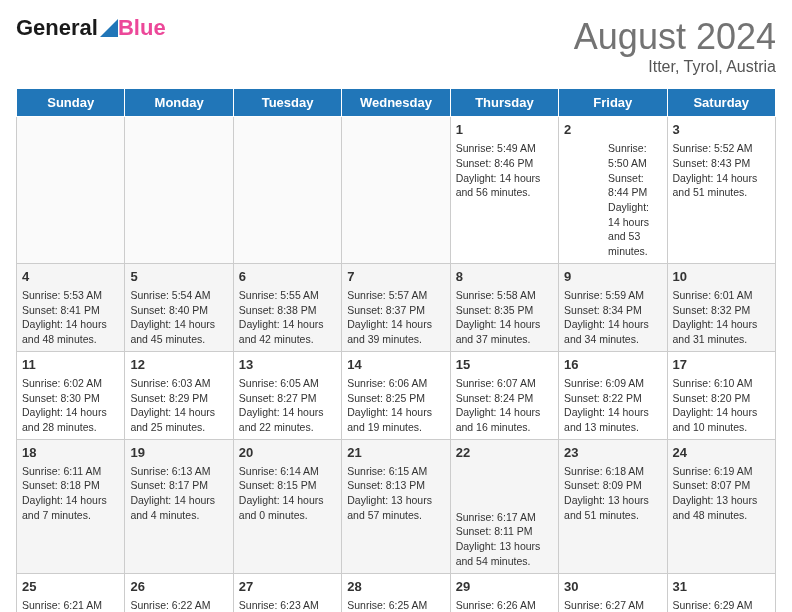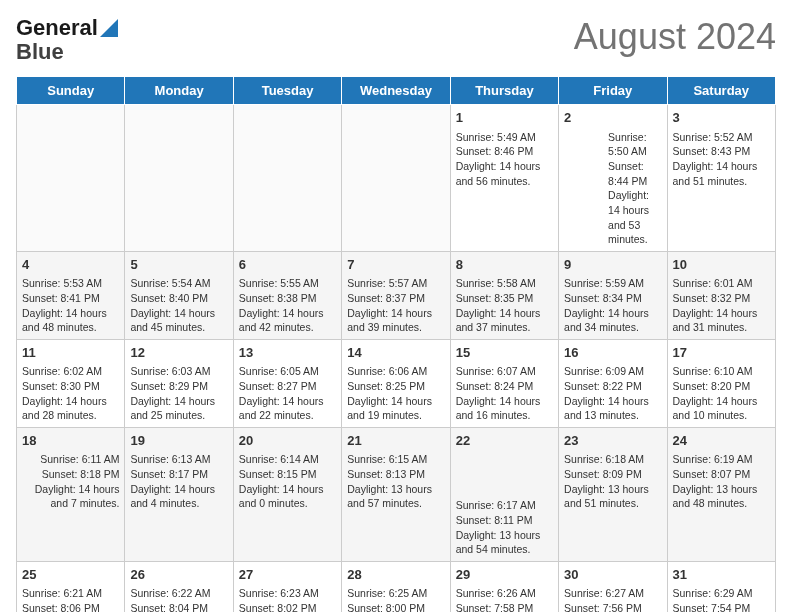--- a/index.html
+++ b/index.html
@@ -11,21 +11,21 @@
       padding: 16px;
     }
     .header {
       display: flex;
       justify-content: space-between;
       align-items: flex-start;
       margin-bottom: 12px;
     }
     .logo {
       display: flex;
-      flex-direction: column;
+      flex-direction: row;
       align-items: flex-start;
     }
     .logo-text {
       font-size: 22px;
       font-weight: bold;
       color: #1a1a1a;
       line-height: 1.1;
     }
     .logo-line {
       display: flex;
@@ -108,25 +108,26 @@
   <div class="logo">
     <div class="logo-line">
       <span class="logo-text">
         <span style="color:#1a1a1a;">General</span>
       </span>
       <svg width="18" height="18" viewBox="0 0 18 18" style="margin-left:2px;">
         <polygon points="0,18 18,18 18,0" fill="#2176b8"></polygon>
       </svg>
     </div>
     <div>
-      <span class="logo-text" style="color:#404040;">Blue</span>
+      <span class="logo-text" style="color:#ec4899;">Blue</span>
     </div>
   </div>
   <div class="title-block">
     <h1>August 2024</h1>
+    <h2>Itter, Tyrol, Austria</h2>
   </div>
 </div>
 
 <table class="calendar">
   <thead>
     <tr>
     <th>Sunday</th>
         <th>Monday</th>
         <th>Tuesday</th>
         <th>Wednesday</th>
@@ -261,21 +262,21 @@
           <span class="day-number">17</span>
           <div class="day-info" style="white-space: pre-line;">Sunrise: 6:10 AM
 Sunset: 8:20 PM
 Daylight: 14 hours
 and 10 minutes.</div>
         </td>
       </tr>
       <tr>
         <td>
           <span class="day-number">18</span>
-          <div class="day-info" style="white-space: pre-line; text-align: right;">Sunrise: 6:11 AM
+          <div class="day-info" style="white-space: pre-line;">Sunrise: 6:11 AM
 Sunset: 8:18 PM
 Daylight: 14 hours
 and 7 minutes.</div>
         </td>
         <td>
           <span class="day-number">19</span>
           <div class="day-info" style="white-space: pre-line;">Sunrise: 6:13 AM
 Sunset: 8:17 PM
 Daylight: 14 hours
 and 4 minutes.</div>

